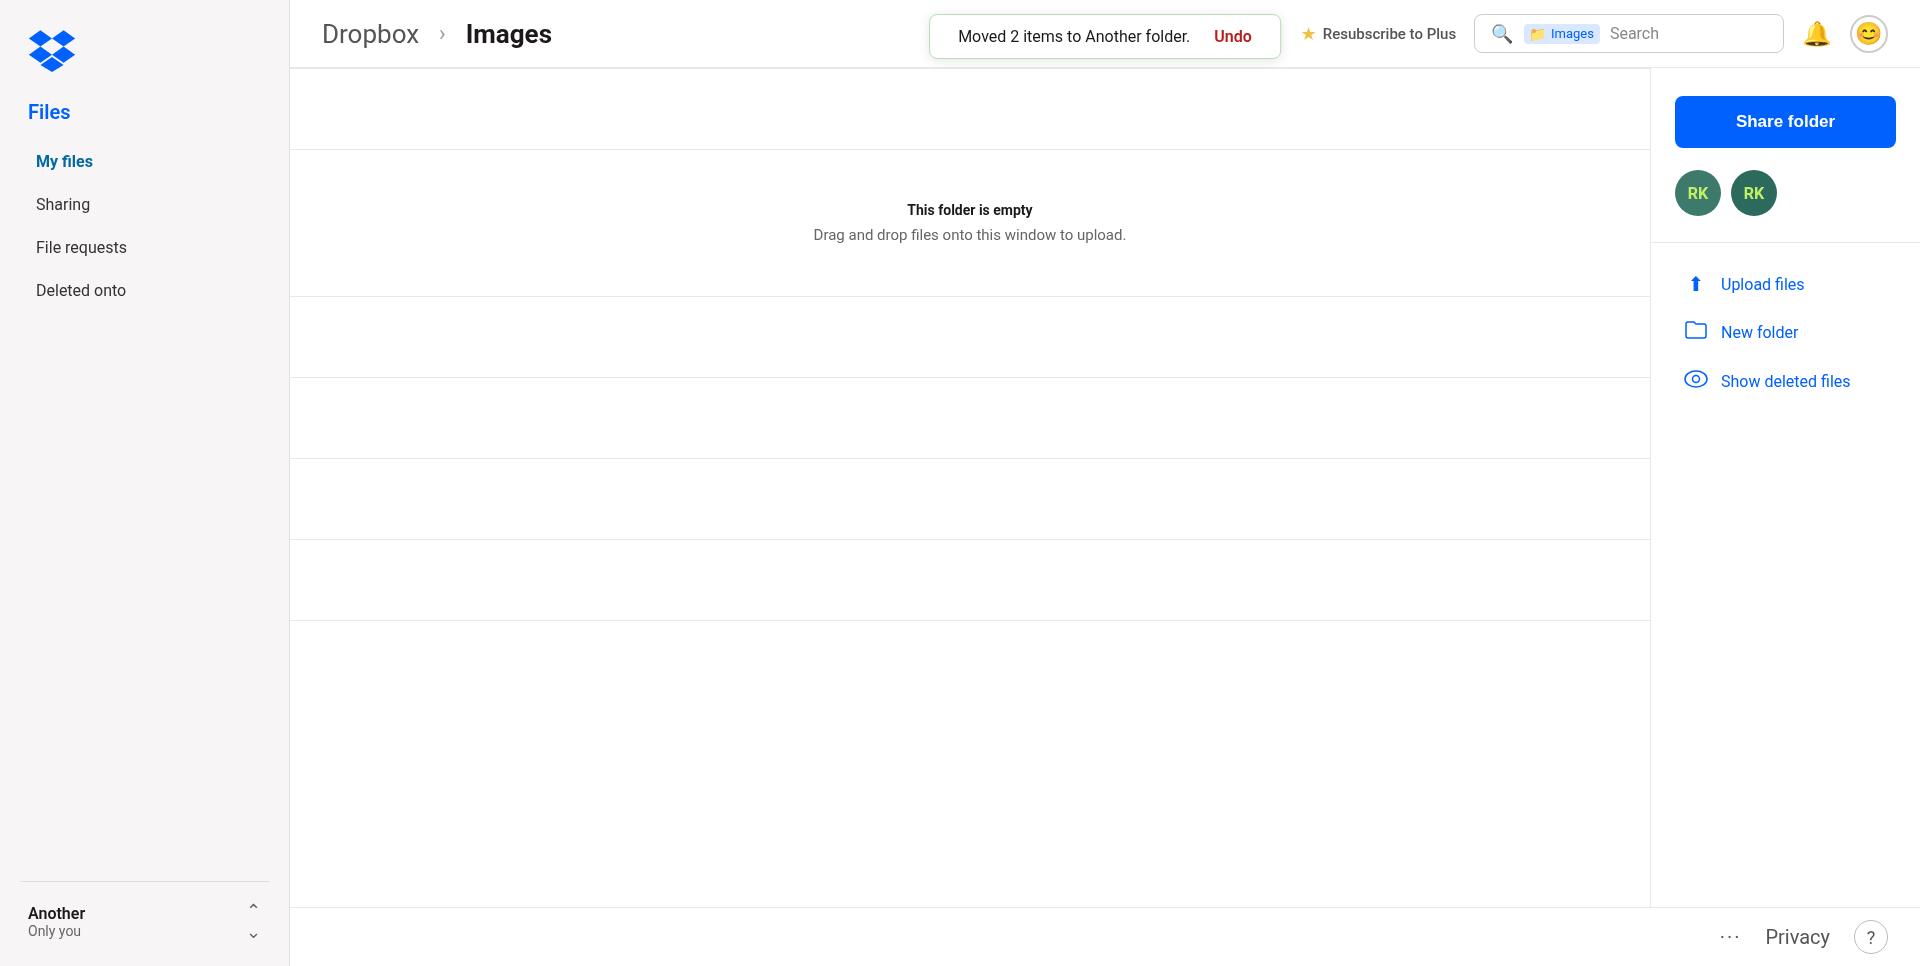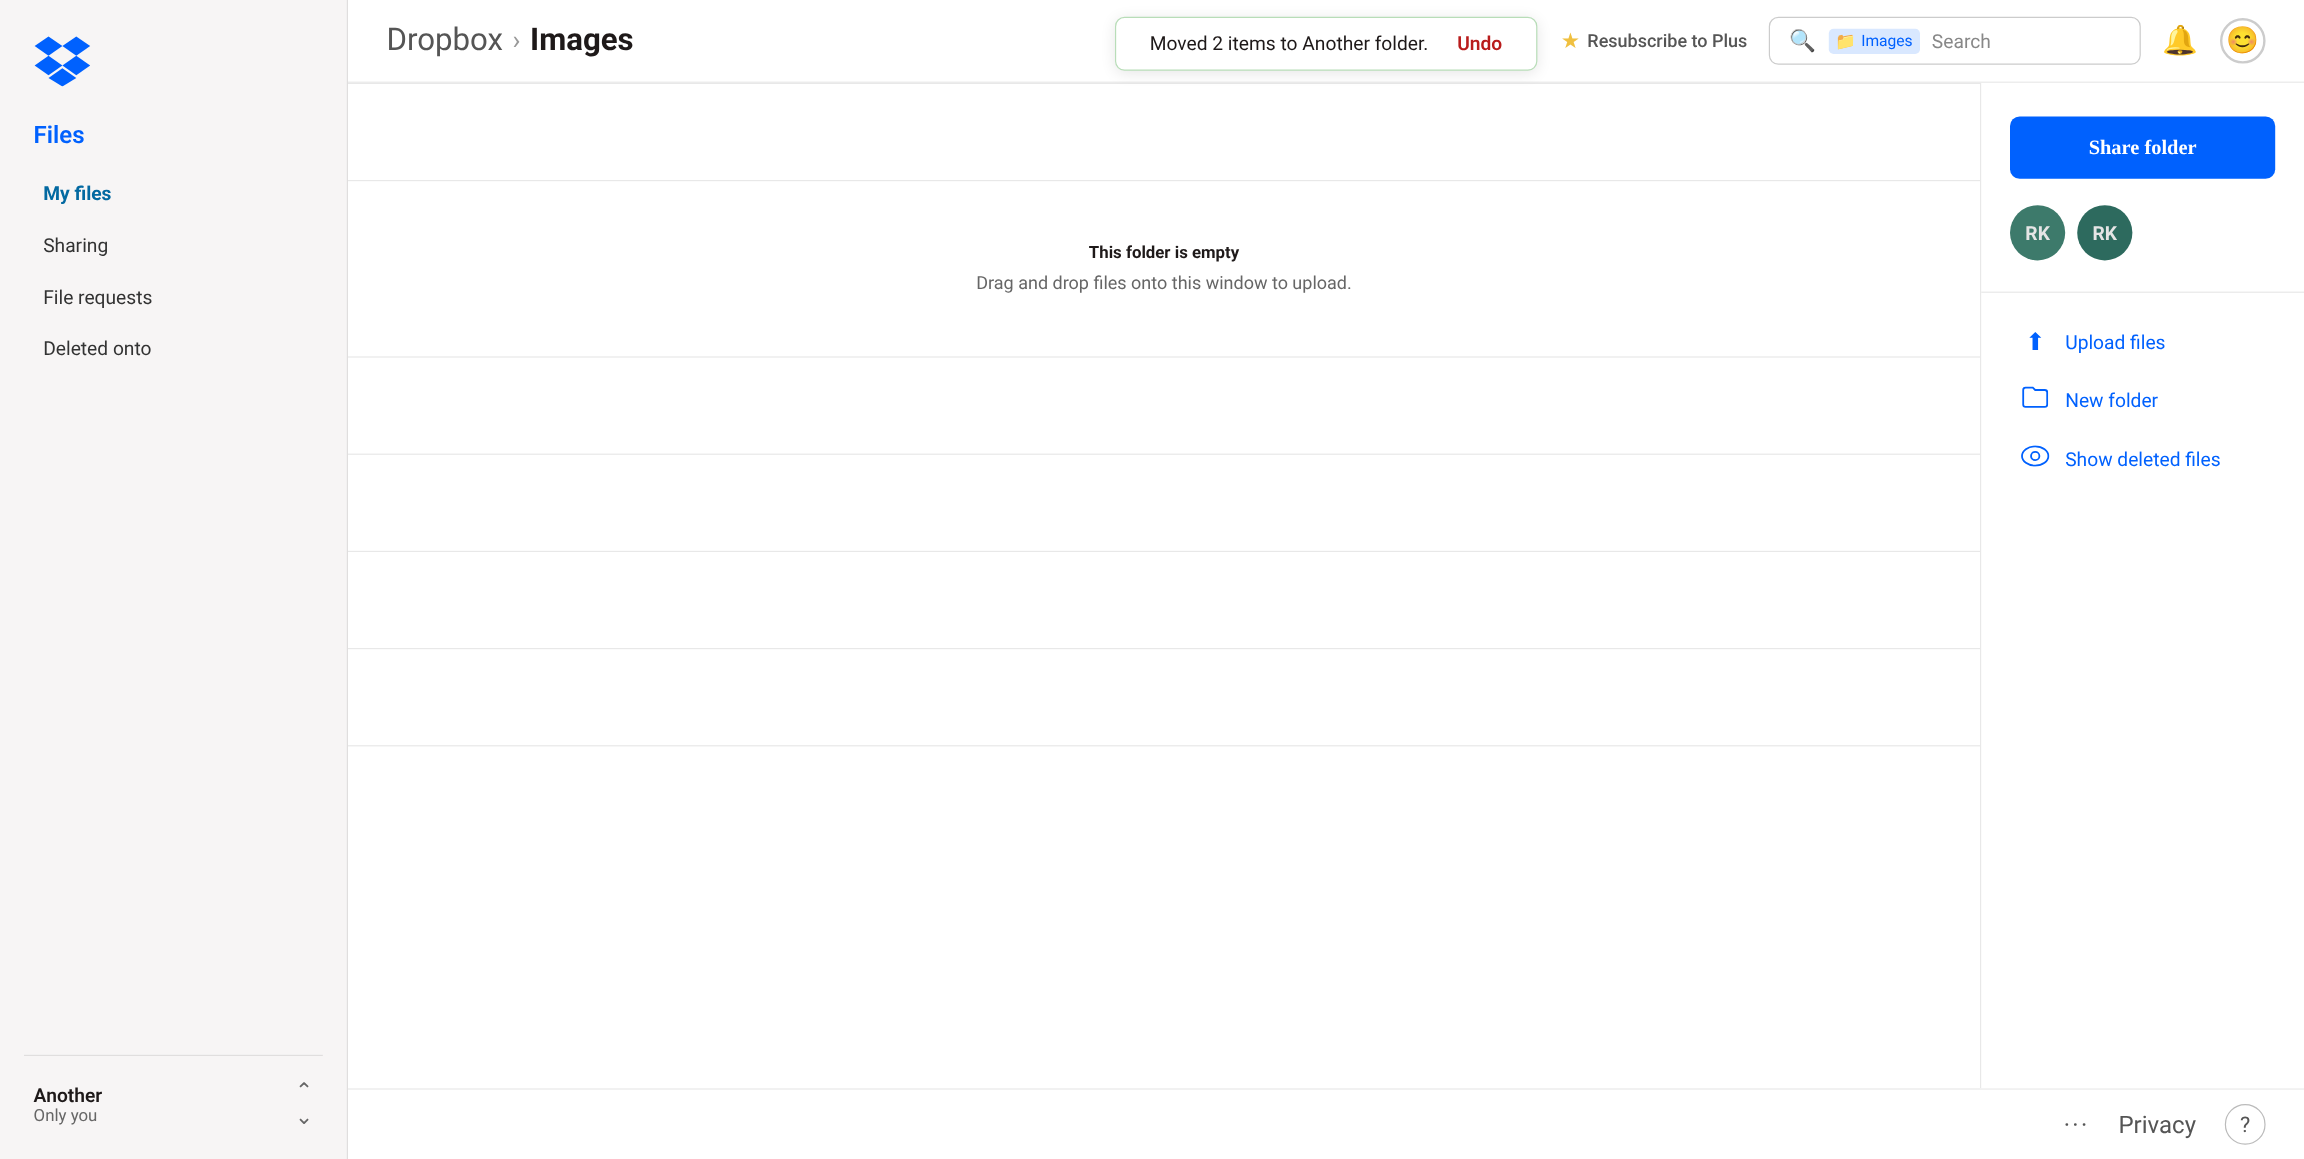--- a/index.html
+++ b/index.html
@@ -99,21 +99,21 @@
       display: flex;
       align-items: center;
       justify-content: space-between;
       padding: 14px 32px;
       border-bottom: 1px solid #e8e8e8;
       background: #fff;
     }
     .breadcrumb {
       display: flex;
       align-items: center;
-      gap: 8px;
+      gap: 20px;
       font-size: 26px;
       color: #666;
     }
     .breadcrumb-root {
       color: #555;
       font-weight: 400;
       cursor: pointer;
     }
     .breadcrumb-sep {
       color: #999;
@@ -269,39 +269,38 @@
       background: #0061fe;
       color: #fff;
       border: none;
       border-radius: 8px;
       padding: 16px 0;
       font-size: 17px;
       font-weight: 600;
       cursor: pointer;
       text-align: center;
       width: 100%;
-      font-family: Liberation Serif, serif;
     }
 
     .collaborators {
       display: flex;
       gap: 10px;
       align-items: center;
       padding: 4px 0 8px 0;
     }
     .collab-avatar {
       width: 46px;
       height: 46px;
       border-radius: 50%;
       display: flex;
       align-items: center;
       justify-content: center;
       font-size: 16px;
       font-weight: 700;
-      color: #e5e5e5;
+      color: #bef264;
       cursor: pointer;
     }
 
     .right-panel-divider {
       border: none;
       border-top: 1px solid #e8e8e8;
       margin: 0 -24px;
     }
 
     .action-list {

